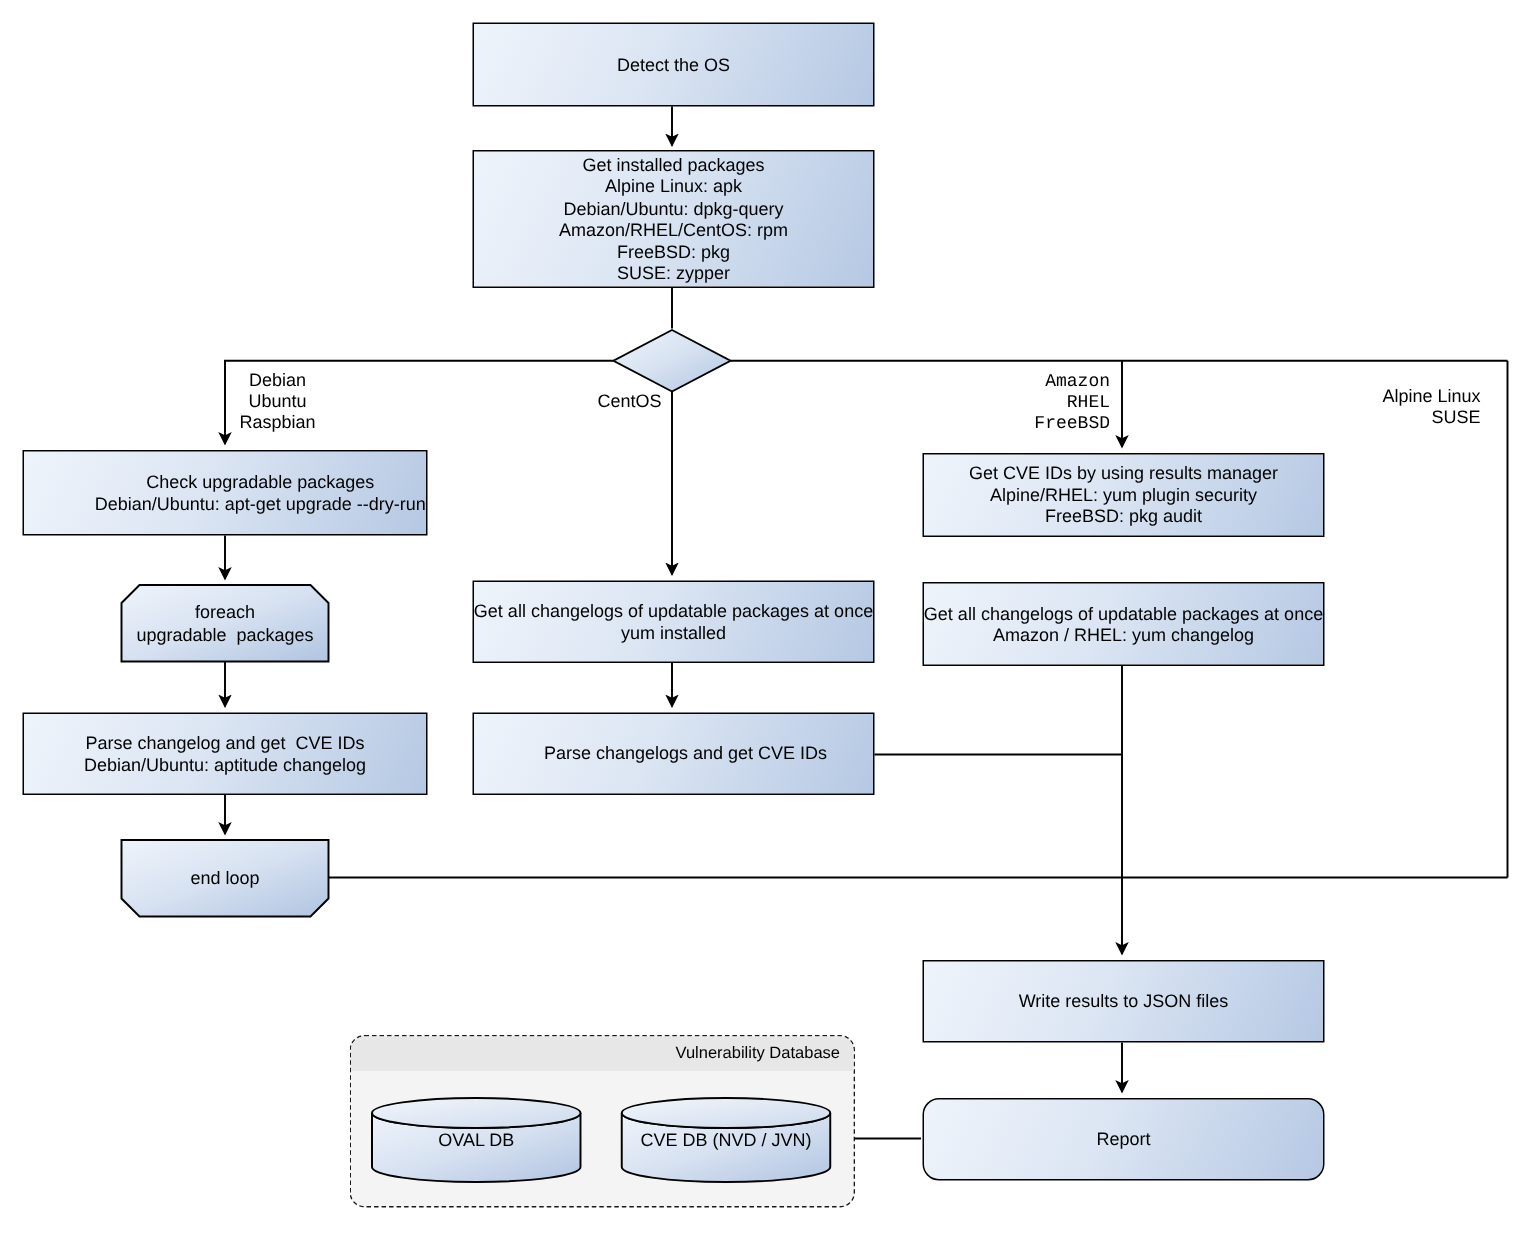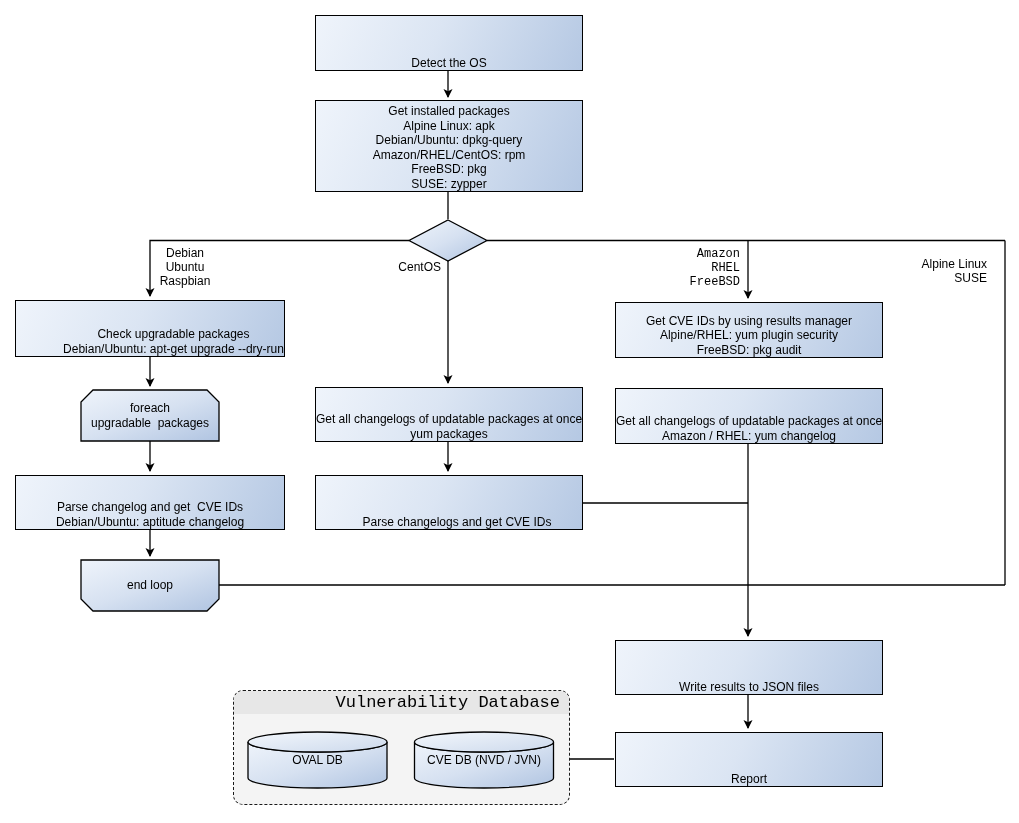--- a/index.html
+++ b/index.html
@@ -5,21 +5,21 @@
   html,body{margin:0;padding:0;background:#ffffff;}
   #stage{
     position:relative;width:1019px;height:823px;background:#ffffff;
     font-family:"Liberation Sans","DejaVu Sans",sans-serif;color:#000;
     overflow:hidden;
   }
   #wires{position:absolute;left:0;top:0;width:1019px;height:823px;}
   .node{
     position:absolute;box-sizing:border-box;border:1px solid #000;
     background:linear-gradient(115deg,#eff4fb 0%,#dbe5f3 45%,#b5c8e3 100%);
-    display:flex;flex-direction:column;justify-content:flex-end;align-items:center;
+    display:flex;flex-direction:column;justify-content:center;align-items:center;
     font-size:12px;line-height:14.5px;text-align:center;
   }
   .node .ln{white-space:pre;}
   .flabel{
     position:absolute;font-size:12px;line-height:14px;white-space:pre;
   }
   .flabel .ln{white-space:pre;}
   .flabel.center{text-align:center;}
   .flabel.right{text-align:right;}
   .shape-label{
@@ -28,23 +28,22 @@
   }
   .shape-label .ln{white-space:pre;}
   #db-container{
     position:absolute;left:233px;top:690px;width:337px;height:115px;
     box-sizing:border-box;border:1.4px dashed #1a1a1a;border-radius:10px;
     background:#f4f4f4;
   }
   #db-header{
     position:absolute;left:0;top:0;right:0;height:23px;
     background:#e7e7e7;border-radius:9px 9px 0 0;
-    font-size:17px;line-height:23px;text-align:right;padding-right:9px;
+    font-size:11px;line-height:23px;text-align:right;padding-right:9px;
     box-sizing:border-box;
-    font-family:Liberation Mono, monospace;
   }
 </style>
 </head>
 <body>
 
 <div id="stage">
 
   <svg id="wires" viewBox="0 0 1019 823" xmlns="http://www.w3.org/2000/svg">
     <defs>
       <linearGradient id="gfill" x1="0" y1="0" x2="1" y2="1">
@@ -121,21 +120,21 @@
       <div class="ln">Debian/Ubuntu: apt-get upgrade --dry-run</div>
     </div>
 
   <div class="node" style="left:15px;top:475px;width:270px;height:55px;">
       <div class="ln">Parse changelog and get  CVE IDs</div>
       <div class="ln">Debian/Ubuntu: aptitude changelog</div>
     </div>
 
   <div class="node" style="left:315px;top:387px;width:268px;height:55px;overflow:visible;">
       <div class="ln">Get all changelogs of updatable packages at once</div>
-      <div class="ln">yum packages</div>
+      <div class="ln">yum installed</div>
     </div>
 
   <div class="node" style="left:315px;top:475px;width:268px;height:55px;padding-left:16px;">
       <div class="ln">Parse changelogs and get CVE IDs</div>
     </div>
 
   <div class="node" style="left:615px;top:302px;width:268px;height:56px;">
       <div class="ln">Get CVE IDs by using results manager</div>
       <div class="ln">Alpine/RHEL: yum plugin security</div>
       <div class="ln">FreeBSD: pkg audit</div>
@@ -143,21 +142,21 @@
 
   <div class="node" style="left:615px;top:388px;width:268px;height:56px;overflow:visible;">
       <div class="ln">Get all changelogs of updatable packages at once</div>
       <div class="ln">Amazon / RHEL: yum changelog</div>
     </div>
 
   <div class="node" style="left:615px;top:640px;width:268px;height:55px;">
       <div class="ln">Write results to JSON files</div>
     </div>
 
-  <div class="node" style="left:615px;top:732px;width:268px;height:55px;">
+  <div class="node" style="left:615px;top:732px;width:268px;height:55px;border-radius:11px;">
       <div class="ln">Report</div>
     </div>
 
   <div class="shape-label" style="left:81px;top:390px;width:138px;height:51px;align-items:center;">
       <div class="ln">foreach</div>
       <div class="ln">upgradable  packages</div>
     </div>
 
   <div class="shape-label" style="left:81px;top:560px;width:138px;height:51px;">
       <div class="ln">end loop</div>

